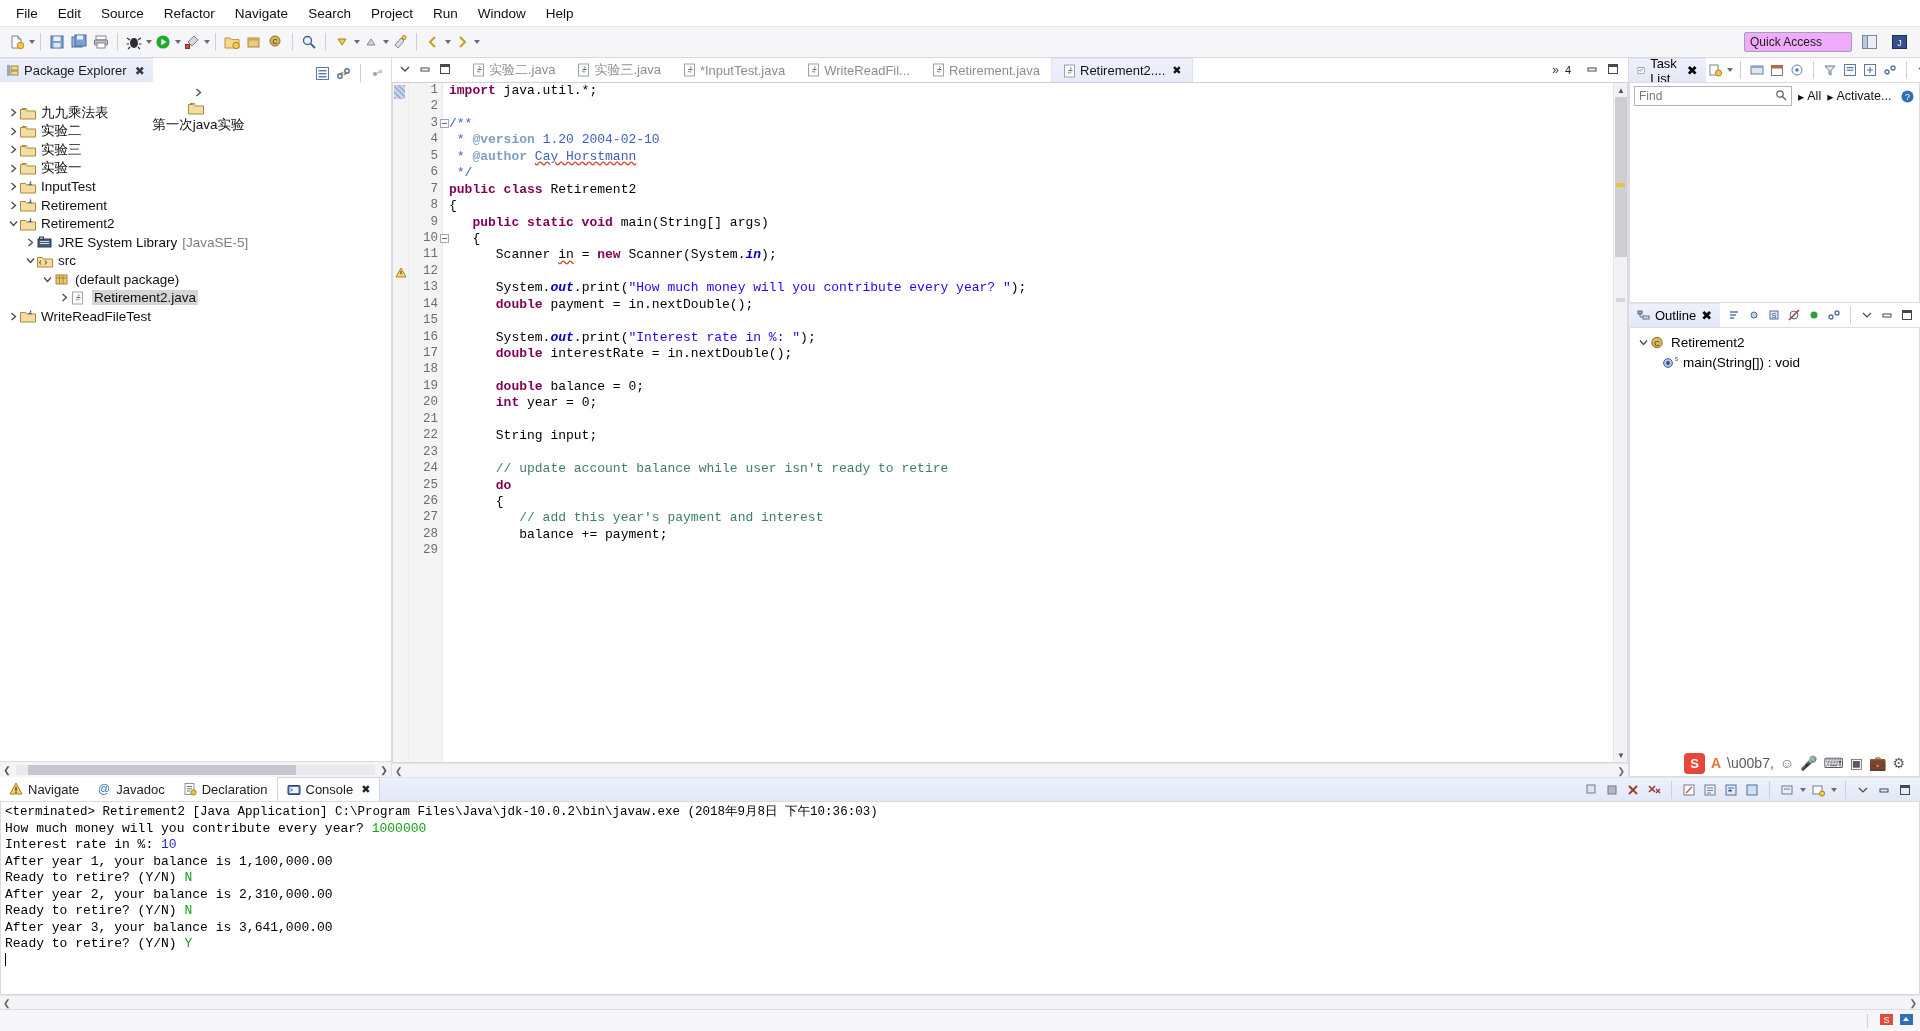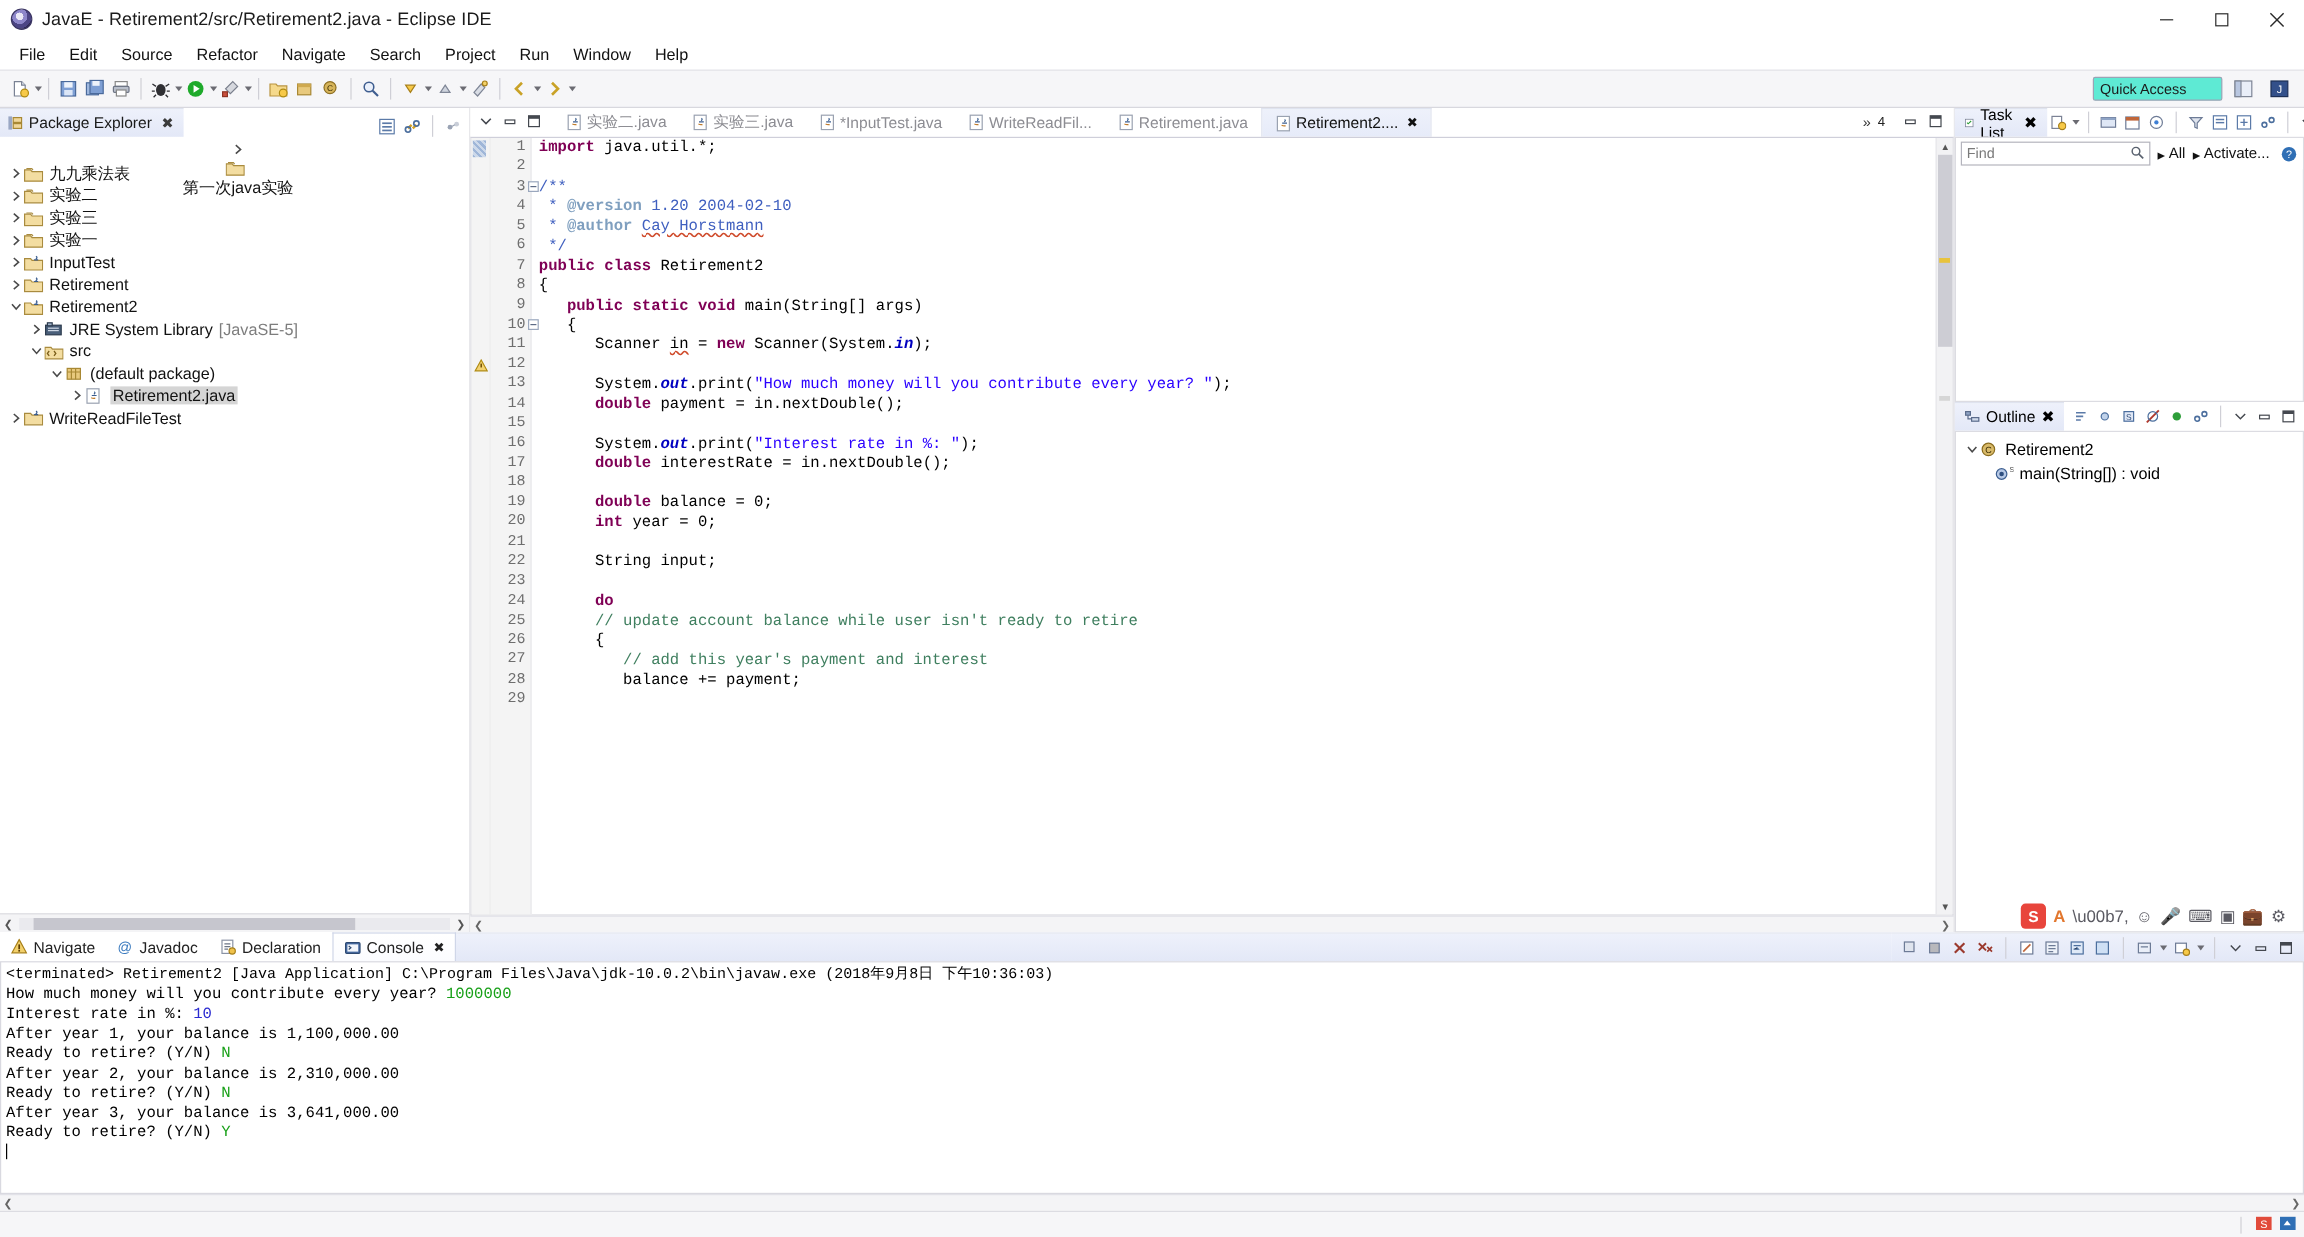--- a/index.html
+++ b/index.html
@@ -38,21 +38,21 @@
   
   .toolbar { height: 32px; background: #f6f6f8; border-top: 1px solid #e3e3e8;
     border-bottom: 1px solid #d8d8de; display:flex; align-items:center; padding-left:6px; flex:0 0 32px; }
   .tb-grp { display:flex; align-items:center; }
   .tb-sep { width:1px; height:18px; background:#cfcfd6; margin:0 5px; }
   .tbi { width: 22px; height: 22px; display:flex; align-items:center; justify-content:center; position:relative; }
   .tbi svg, .tbi .glyph { display:block; }
   .caret { width:0;height:0;border-left:3px solid transparent;border-right:3px solid transparent;
     border-top:4px solid #6b6b72; margin-left:1px; }
   .qa-wrap { margin-left:auto; display:flex; align-items:center; padding-right:8px; }
-  .qaccess { width: 108px; height: 20px; border:1px solid #9aa4b5; background:#5eead4; border-radius:2px;
+  .qaccess { width: 108px; height: 20px; border:1px solid #9aa4b5; background:#f0abfc; border-radius:2px;
     font-size:12px; color:#1b1b1b; display:flex; align-items:center; padding:0 5px; }
   .persp { width:24px;height:24px;display:flex;align-items:center;justify-content:center;margin-left:6px;}
 
   
   .main { flex: 1 1 auto; display: flex; min-height:0; background:#ffffff; }
 
   
   .leftcol { width: 392px; flex: 0 0 392px; display:flex; flex-direction:column; border-right:1px solid #dcdce2; }
   .viewtab-row { height: 24px; display:flex; align-items:flex-end; background:#ffffff; position:relative; }
   .viewtab { height:24px; display:flex; align-items:center; gap:5px; padding:0 8px 0 6px;
@@ -166,40 +166,20 @@
   .sg-logo { width:21px;height:21px;border-radius:4px;background:#e8453c;display:flex;align-items:center;
     justify-content:center;color:#fff;font-size:13px;font-weight:bold;}
   .sg-i { font-size:14px; color:#5a5a62; }
   .relwrap { position:relative; }
 </style>
 </head>
 <body>
 
 <div class="app">
 
-  <div class="titlebar">
-    <div class="tb-icon"></div>
-    <div class="tb-title">JavaE - Retirement2/src/Retirement2.java - Eclipse IDE</div>
-    <div class="tb-spacer"></div>
-    <div class="winbtn">
-      <svg width="13" height="13" viewBox="0 0 13 13">
-          <rect x="1" y="6" width="11" height="1" fill="#2b2b2b"></rect>
-        </svg>
-    </div>
-    <div class="winbtn">
-      <svg width="13" height="13" viewBox="0 0 13 13">
-          <rect x="1.5" y="1.5" width="10" height="10" fill="none" stroke="#2b2b2b"></rect>
-        </svg>
-    </div>
-    <div class="winbtn close">
-      <svg width="15" height="15" viewBox="0 0 15 15">
-          <path d="M2 2 L13 13 M13 2 L2 13" stroke="#2b2b2b" stroke-width="1.2" fill="none"></path>
-        </svg>
-    </div>
-  </div>
 
   <div class="menubar">
     <div class="mi">File</div>
     <div class="mi">Edit</div>
     <div class="mi">Source</div>
     <div class="mi">Refactor</div>
     <div class="mi">Navigate</div>
     <div class="mi">Search</div>
     <div class="mi">Project</div>
     <div class="mi">Run</div>
@@ -733,22 +713,22 @@
             <div class="cline"><span class="plain">      </span><span class="k">double </span><span class="plain">payment = in.nextDouble();</span></div>
             <div class="cline"></div>
             <div class="cline"><span class="plain">      System.</span><span class="fld">out</span><span class="plain">.print(</span><span class="s">"Interest rate in %: "</span><span class="plain">);</span></div>
             <div class="cline"><span class="plain">      </span><span class="k">double </span><span class="plain">interestRate = in.nextDouble();</span></div>
             <div class="cline"></div>
             <div class="cline"><span class="plain">      </span><span class="k">double </span><span class="plain">balance = 0;</span></div>
             <div class="cline"><span class="plain">      </span><span class="k">int </span><span class="plain">year = 0;</span></div>
             <div class="cline"></div>
             <div class="cline"><span class="plain">      String input;</span></div>
             <div class="cline"></div>
+            <div class="cline"><span class="c">      // update account balance while user isn't ready to retire</span></div>
             <div class="cline"><span class="plain">      </span><span class="k">do</span></div>
-            <div class="cline"><span class="c">      // update account balance while user isn't ready to retire</span></div>
             <div class="cline"><span class="plain">      {</span></div>
             <div class="cline"><span class="c">         // add this year's payment and interest</span></div>
             <div class="cline" style="height: 10px;"><span class="plain">         balance += payment;</span></div>
           </div>
         <div class="editor-vscroll">
           <div class="evs-up">▲</div>
           <div class="evs-thumb"></div>
           <div class="ov-marker" style="top:100px;background:#e8c33c;"></div>
           <div class="ov-marker" style="top:215px;background:#d6d6d6;"></div>
           <div class="evs-down">▼</div>

